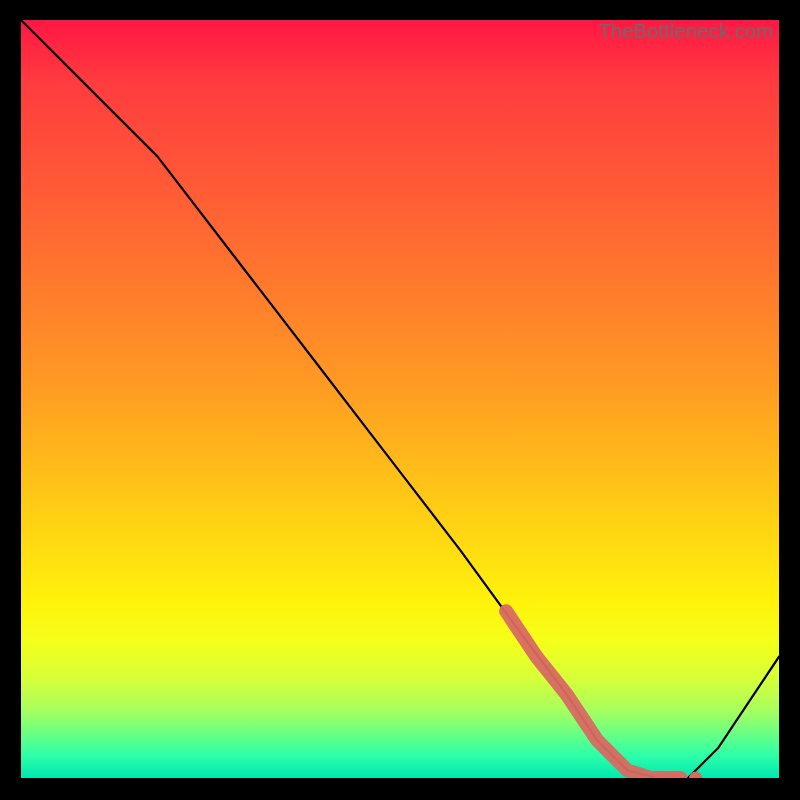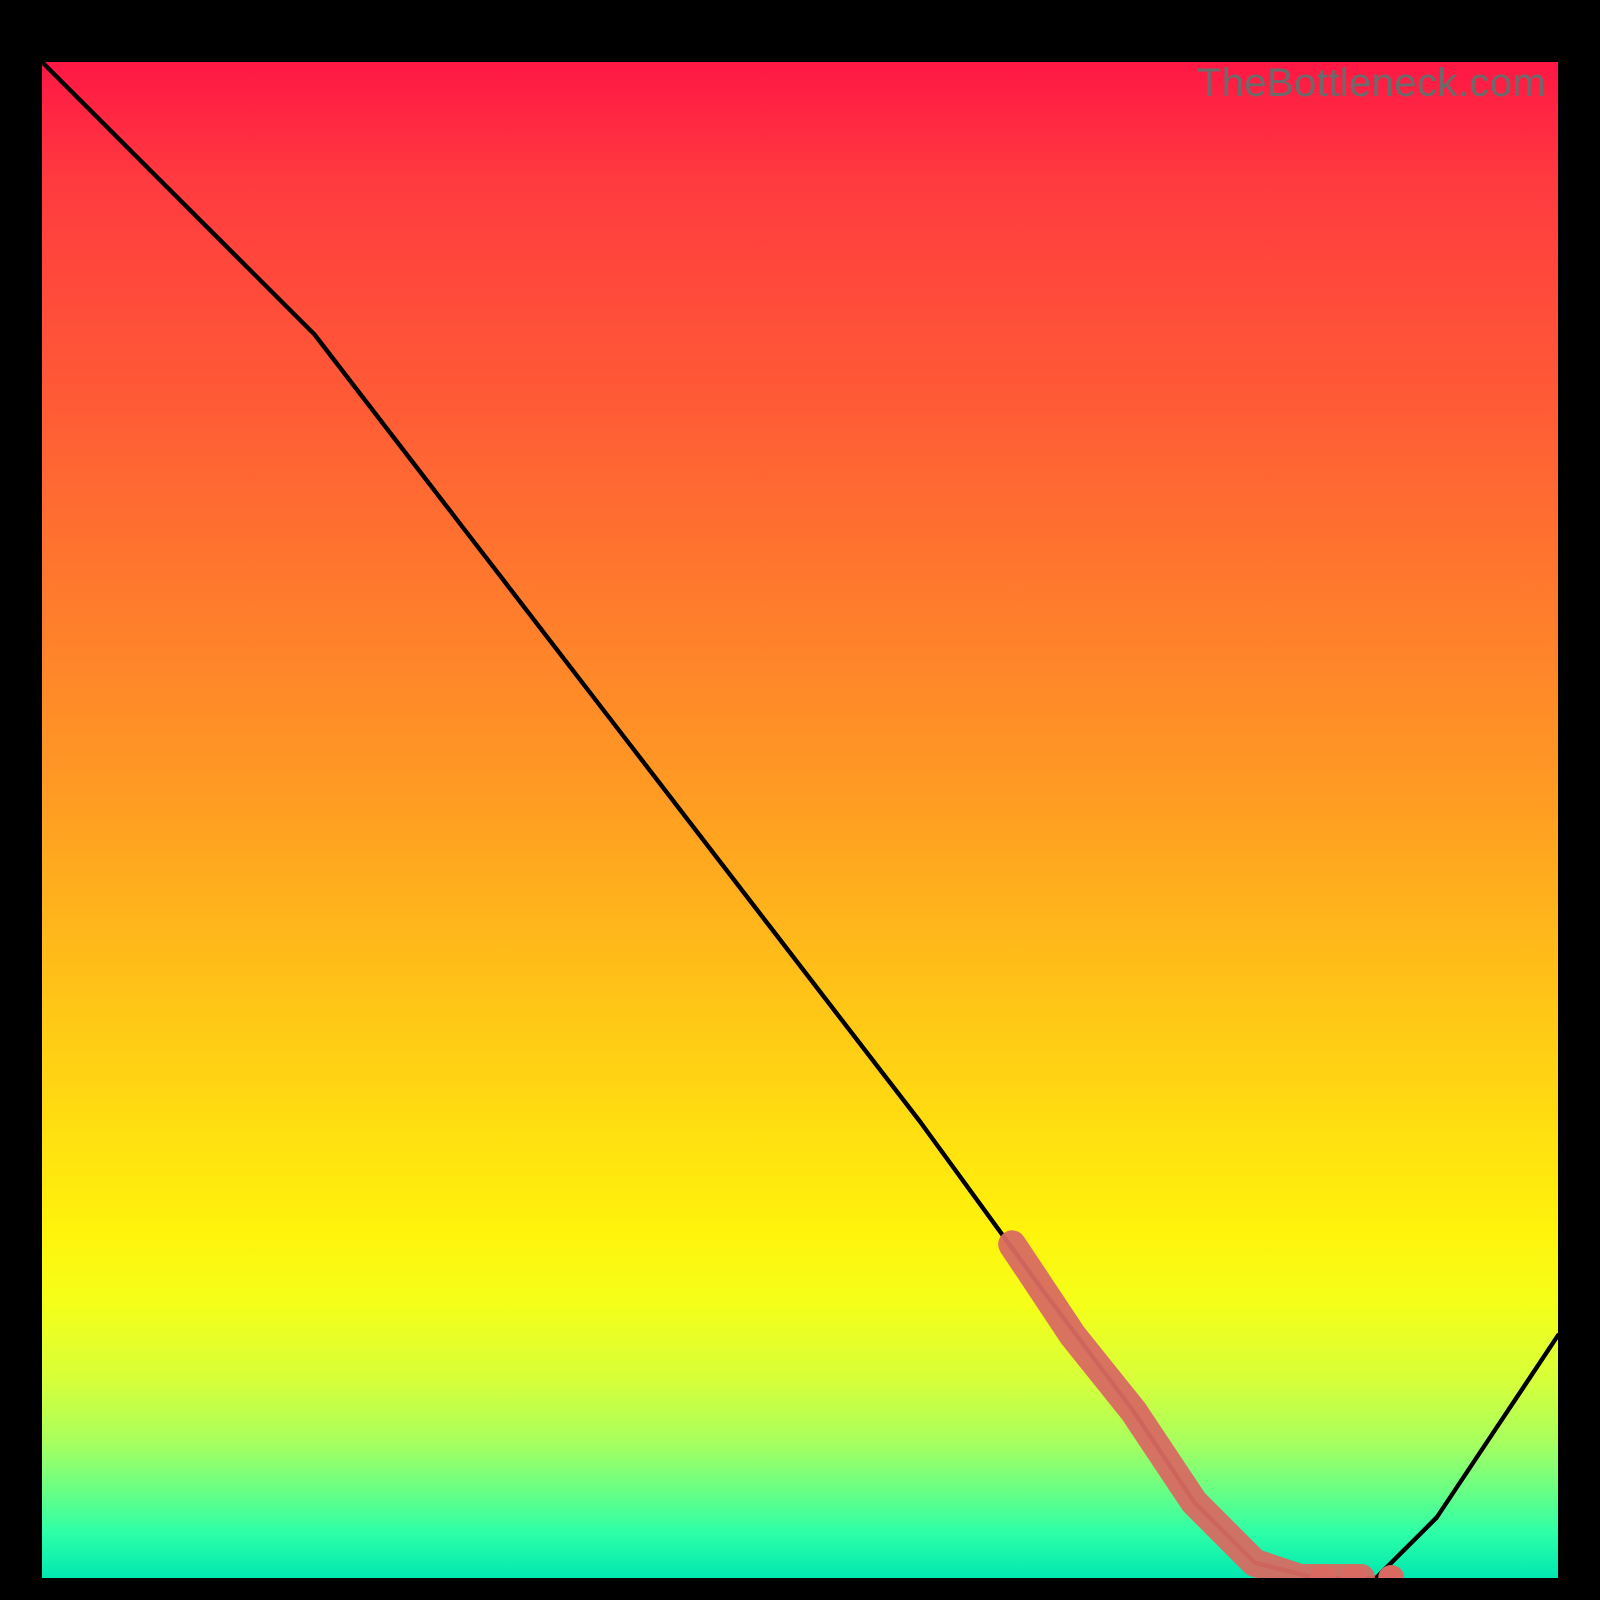--- a/index.html
+++ b/index.html
@@ -13,21 +13,21 @@
   }
   .outer {
     width: 800px;
     height: 800px;
     background: #000000;
     position: relative;
   }
   .plot {
     position: absolute;
     left: 21px;
-    top: 31px;
+    top: 20px;
     width: 758px;
     height: 758px;
     overflow: hidden;
   }
   .gradient-fill {
     position: absolute;
     left: 0; top: 0; right: 0; bottom: 0;
     
     background: linear-gradient(
       to bottom,

